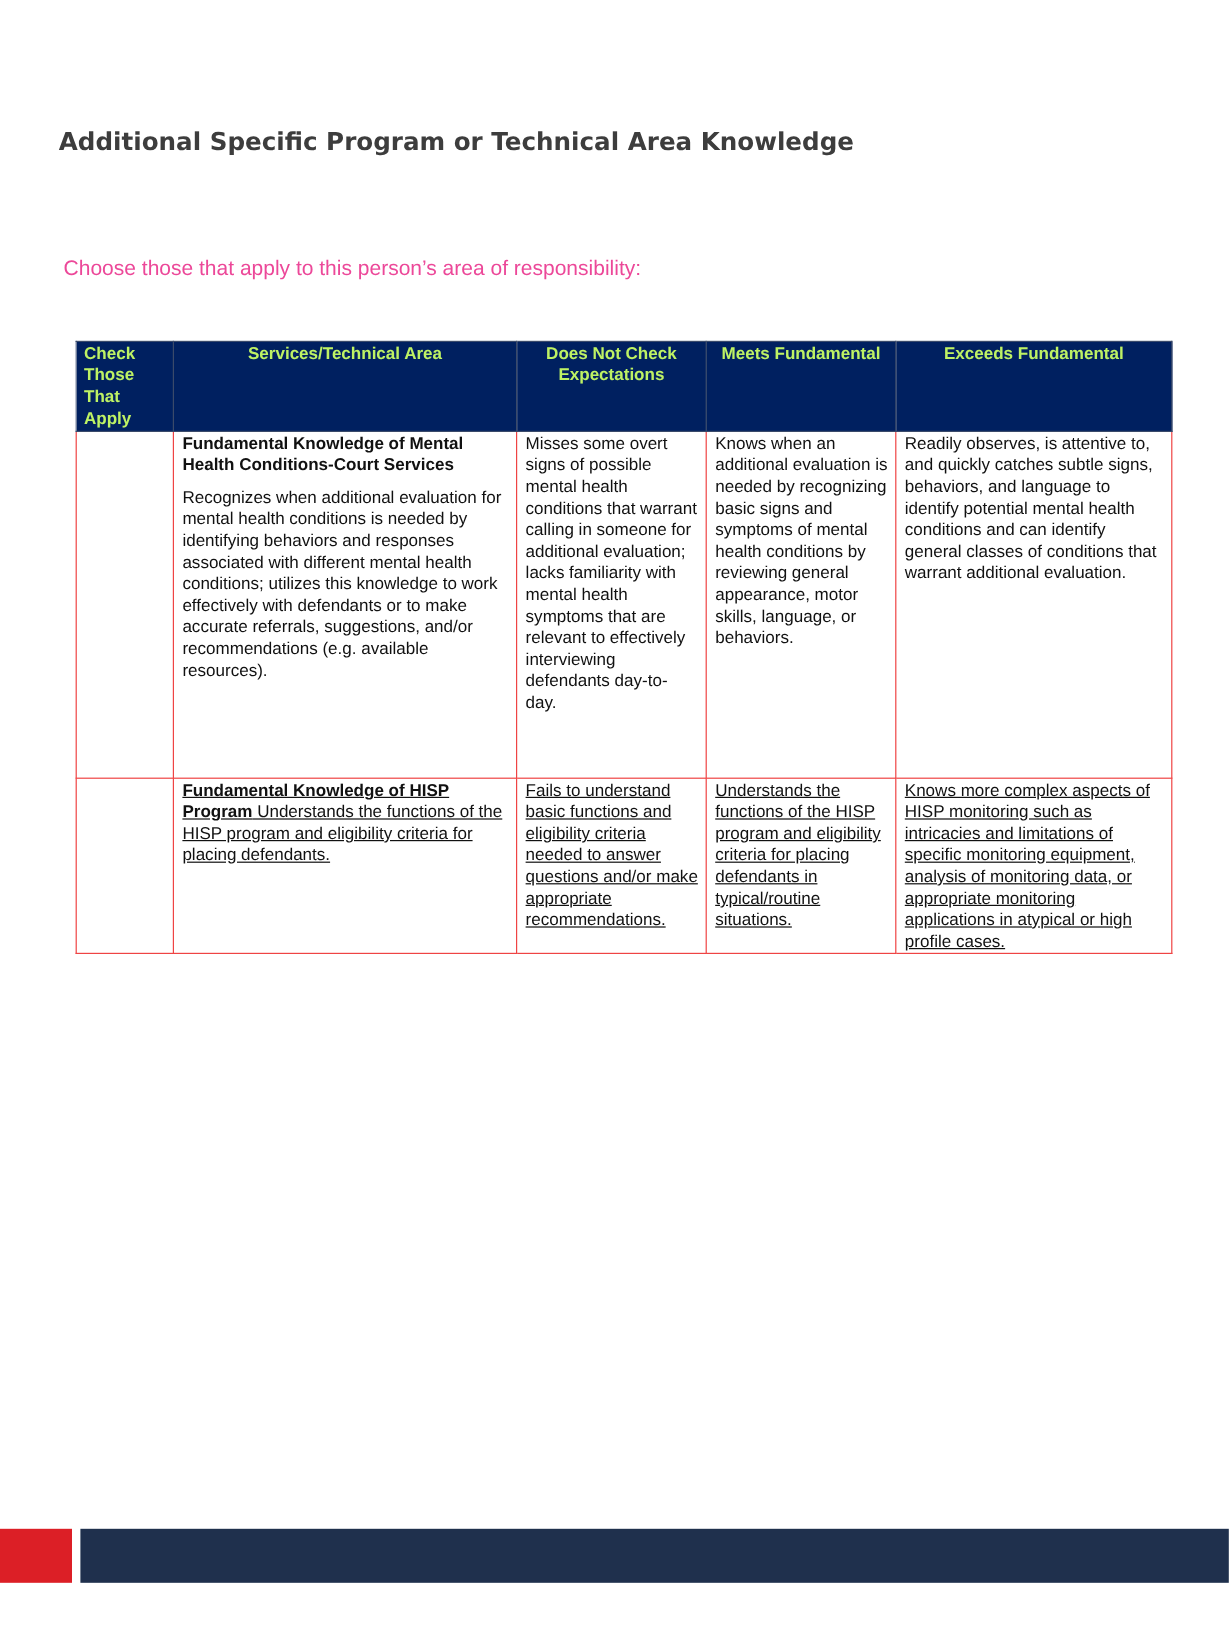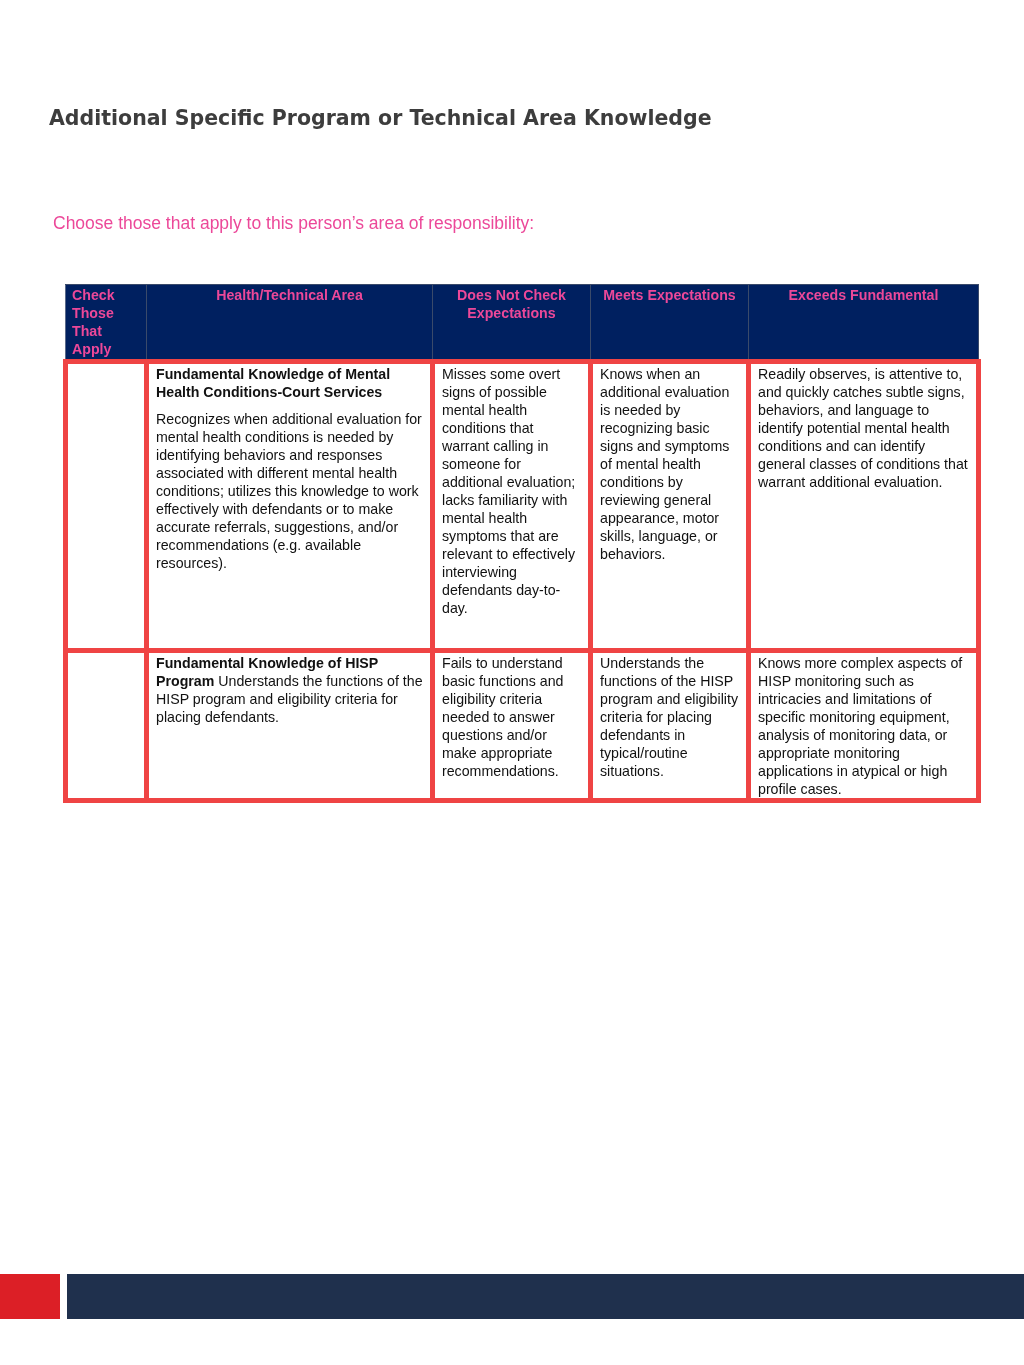--- a/index.html
+++ b/index.html
@@ -17,27 +17,27 @@
     position: absolute; left: 63px; top: 284px; width: 913px;
     border-collapse: collapse; table-layout: fixed;
     font-family: "Liberation Sans", sans-serif; font-size: 14.2px; line-height: 18px; color: #111;
   }
   table.rubric col.c1 { width: 81px; }
   table.rubric col.c2 { width: 286px; }
   table.rubric col.c3 { width: 158px; }
   table.rubric col.c4 { width: 158px; }
   table.rubric col.c5 { width: 230px; }
   table.rubric th {
-    background: #002060; color: #ec4899; font-weight: bold; text-align: center;
+    background: #002060; color: #bef264; font-weight: bold; text-align: center;
     vertical-align: top; padding: 1px 6px 1px 6px; height: 70px;
     border: 1px solid #3a4a6a; border-left: 1px solid #5a6a8a;
   }
   table.rubric th.first { text-align: left; }
   table.rubric td {
-    vertical-align: top; padding: 1px 6px 0 7px; border: 5px solid #ef4444;
+    vertical-align: top; padding: 1px 6px 0 7px; border: 1px solid #ef4444;
   }
   .b { font-weight: bold; }
   .para { margin-top: 9px; }
   .footer-red { position: absolute; left: 0; top: 1274px; width: 60px; height: 45px; background: #dc1f26; }
   .footer-navy { position: absolute; left: 67px; top: 1274px; width: 957px; height: 45px; background: #1f304d; }
 </style>
 </head>
 <body>
 
 <div class="title">Additional Specific Program or Technical Area Knowledge</div>
@@ -47,38 +47,38 @@
   <colgroup>
       <col class="c1">
       <col class="c2">
       <col class="c3">
       <col class="c4">
       <col class="c5">
     </colgroup>
   <thead>
     <tr>
       <th class="first">Check Those That Apply</th>
-      <th>Health/Technical Area</th>
+      <th>Services/Technical Area</th>
       <th>Does Not Check Expectations</th>
-      <th>Meets Expectations</th>
+      <th>Meets Fundamental</th>
       <th>Exceeds Fundamental</th>
     </tr>
   </thead>
   <tbody>
     <tr style="height:289px;">
       <td></td>
       <td>
         <div class="b">Fundamental Knowledge of Mental Health Conditions-Court Services</div>
         <div class="para">Recognizes when additional evaluation for mental health conditions is needed by identifying behaviors and responses associated with different mental health conditions; utilizes this knowledge to work effectively with defendants or to make accurate referrals, suggestions, and/or recommendations (e.g. available resources).</div>
       </td>
       <td>Misses some overt signs of possible mental health conditions that warrant calling in someone for additional evaluation; lacks familiarity with mental health symptoms that are relevant to effectively interviewing defendants day-to-day.</td>
       <td>Knows when an additional evaluation is needed by recognizing basic signs and symptoms of mental health conditions by reviewing general appearance, motor skills, language, or behaviors.</td>
       <td>Readily observes, is attentive to, and quickly catches subtle signs, behaviors, and language to identify potential mental health conditions and can identify general classes of conditions that warrant additional evaluation.</td>
     </tr>
-    <tr style="height:145px;">
+    <tr style="height:145px;text-decoration:underline;">
       <td></td>
       <td><span class="b">Fundamental Knowledge of HISP Program</span><span> Understands the functions of the HISP program and eligibility criteria for placing defendants.</span></td>
       <td>Fails to understand basic functions and eligibility criteria needed to answer questions and/or make appropriate recommendations.</td>
       <td>Understands the functions of the HISP program and eligibility criteria for placing defendants in typical/routine situations.</td>
       <td>Knows more complex aspects of HISP monitoring such as intricacies and limitations of specific monitoring equipment, analysis of monitoring data, or appropriate monitoring applications in atypical or high profile cases.</td>
     </tr>
   </tbody>
 </table>
 
 <div class="footer-red"></div>

